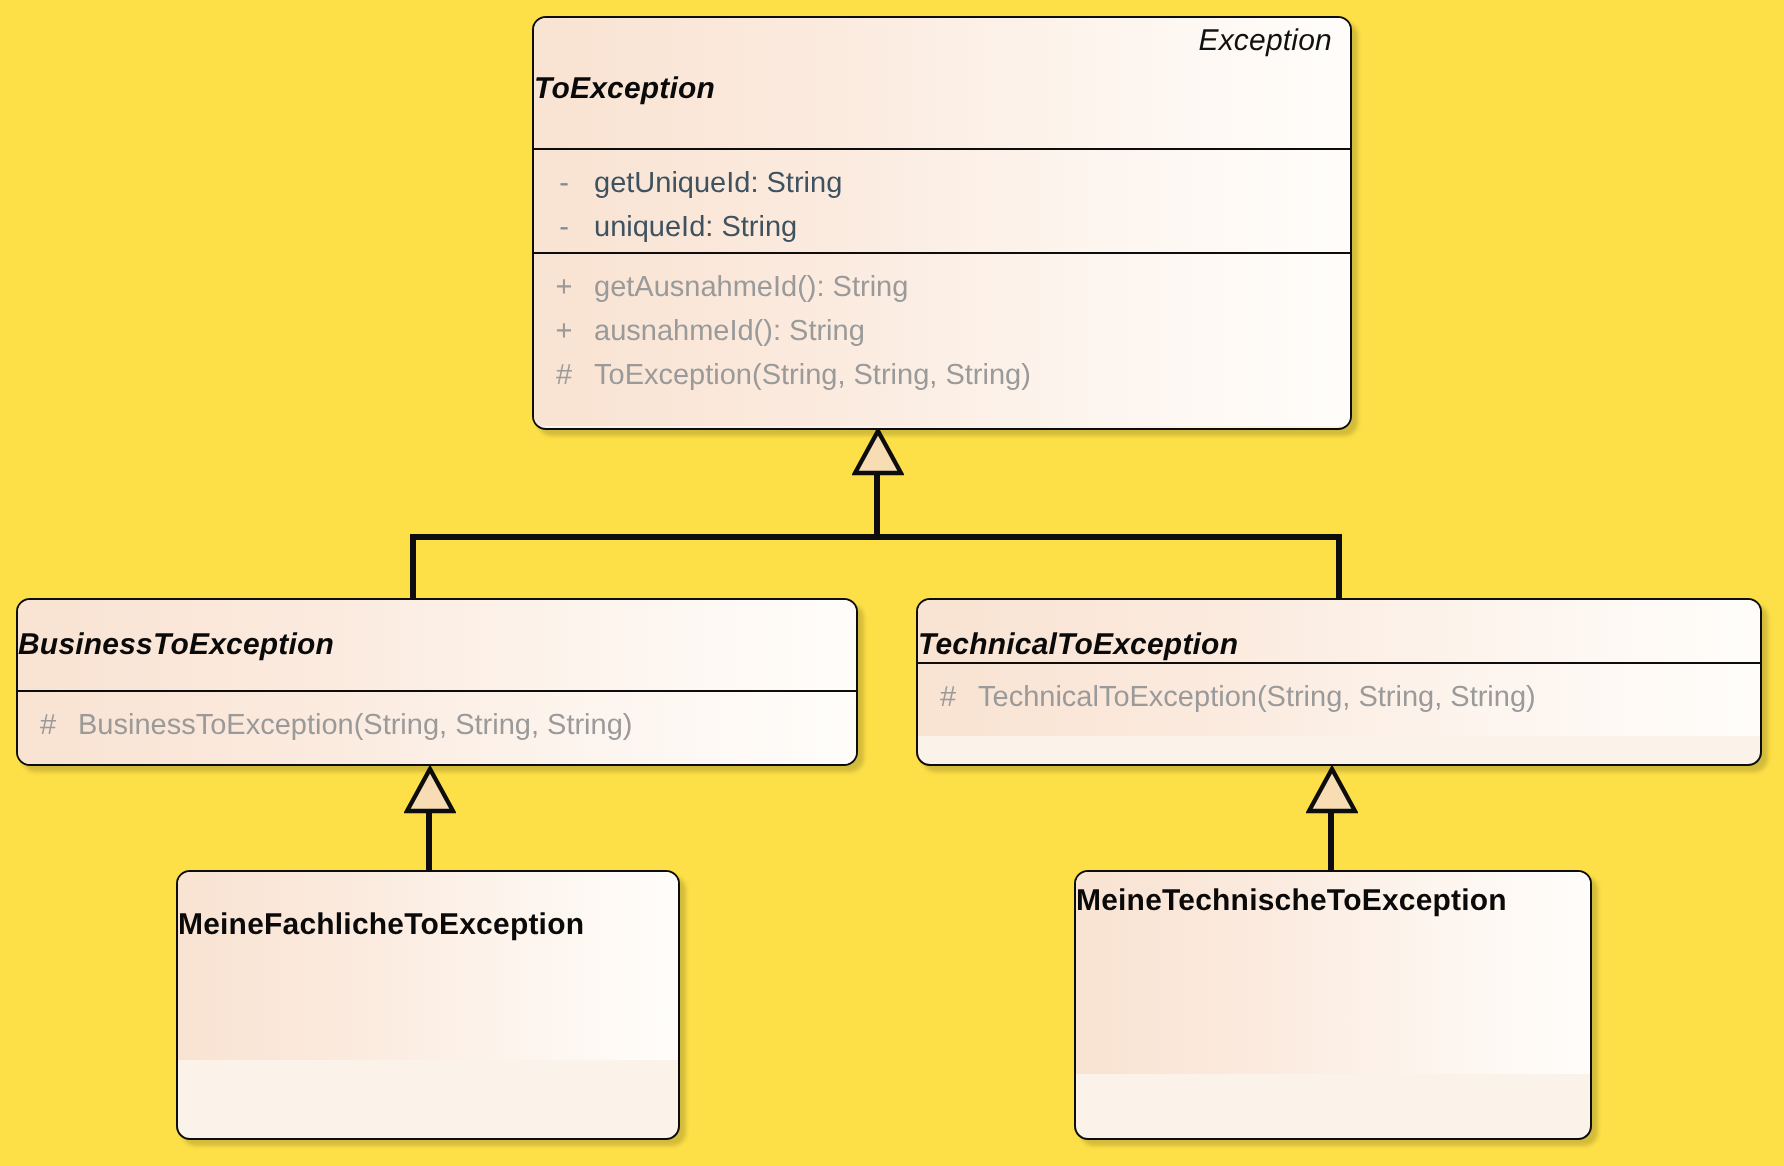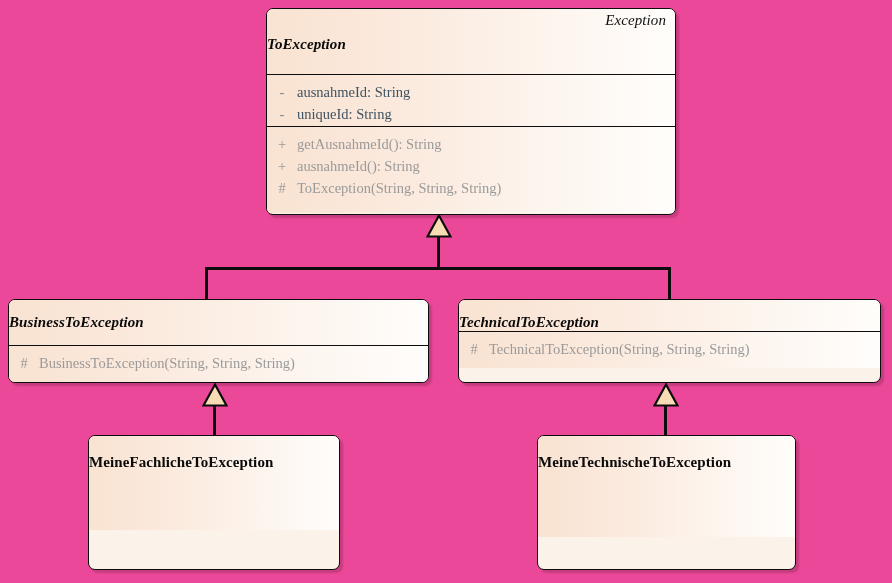--- a/index.html
+++ b/index.html
@@ -4,22 +4,22 @@
 <style>
   html, body {
     margin: 0;
     padding: 0;
     background: #ffffff;
   }
   #canvas {
     position: relative;
     width: 892px;
     height: 583px;
-    background: #ec4899;
-    font-family: Liberation Serif, serif;
+    background: #fde047;
+    font-family: Liberation Sans, sans-serif;
     overflow: hidden;
   }
 
   
   .uml-class {
     position: absolute;
     box-sizing: border-box;
     border: 1.5px solid #0d0d0d;
     border-radius: 7px;
     background: #fbf2ea;
@@ -133,21 +133,21 @@
 
   <div class="uml-class" style="left:266px; top:8px; width:410px; height:207px;">
     <div class="cls-header with-sep" style="height:66px; padding-top:27px;">
       <div class="stereotype">Exception</div>
       <div class="cls-name abstract">ToException</div>
     </div>
 
     <div class="cls-compartment attrs with-sep" style="height:52px;">
       <div class="member">
         <span class="vis">-</span>
-        <span class="mtext">ausnahmeId: String</span>
+        <span class="mtext">getUniqueId: String</span>
       </div>
       <div class="member">
         <span class="vis">-</span>
         <span class="mtext">uniqueId: String</span>
       </div>
     </div>
 
     <div class="cls-compartment ops" style="height:86px;">
       <div class="member">
         <span class="vis">+</span>
@@ -188,18 +188,18 @@
     </div>
   </div>
 
   <div class="uml-class" style="left:88px; top:435px; width:252px; height:135px;">
     <div class="cls-header" style="height:94px; padding-top:18px;">
       <div class="cls-name">MeineFachlicheToException</div>
     </div>
   </div>
 
   <div class="uml-class" style="left:537px; top:435px; width:259px; height:135px;">
-    <div class="cls-header" style="height:101px; padding-top:18px;">
+    <div class="cls-header" style="height:101px; padding-top:6px;">
       <div class="cls-name">MeineTechnischeToException</div>
     </div>
   </div>
 
 </div>
 
 </body></html>

